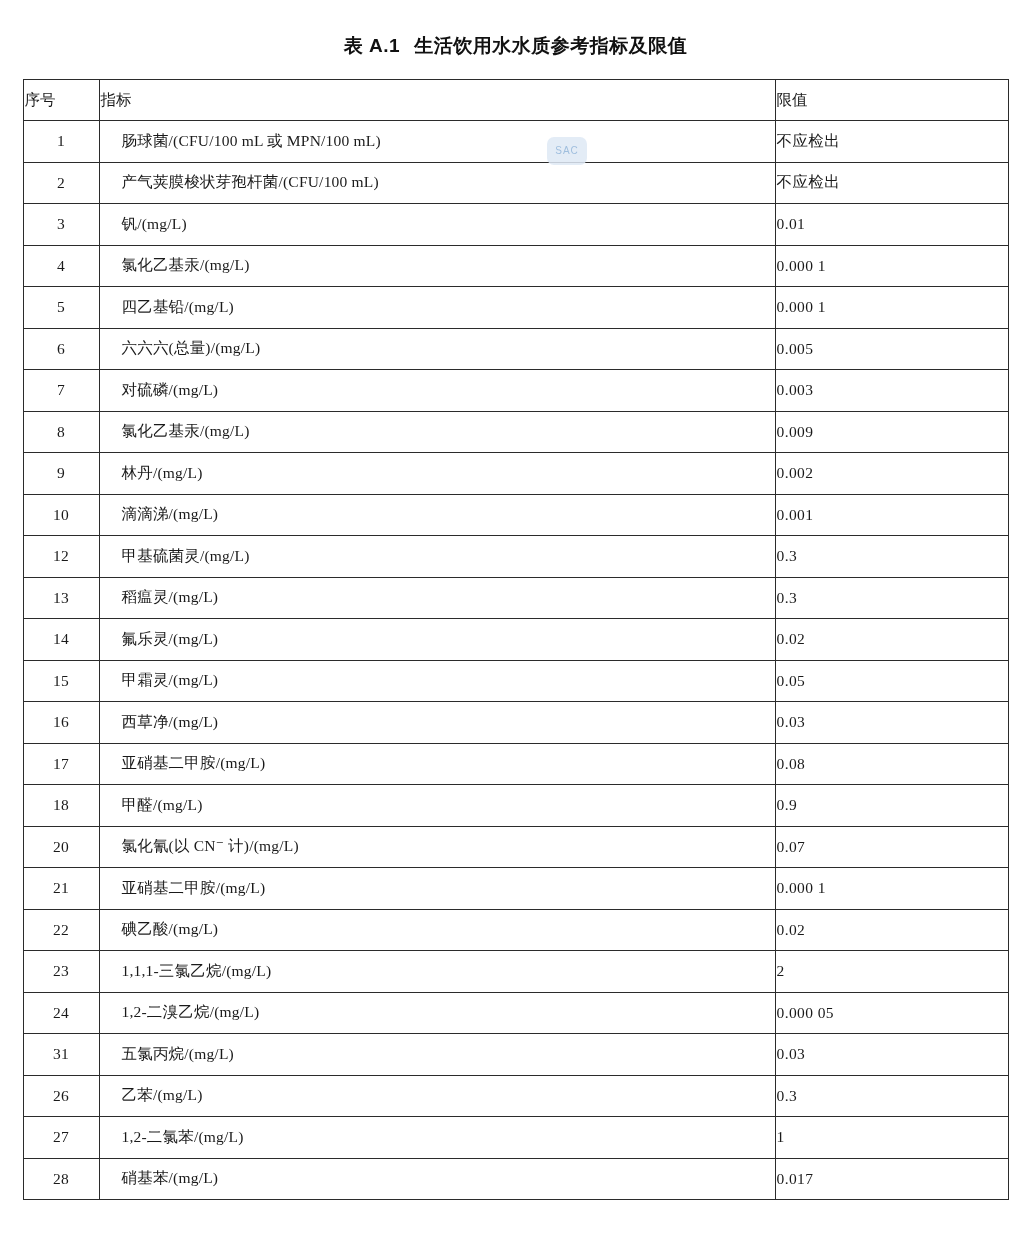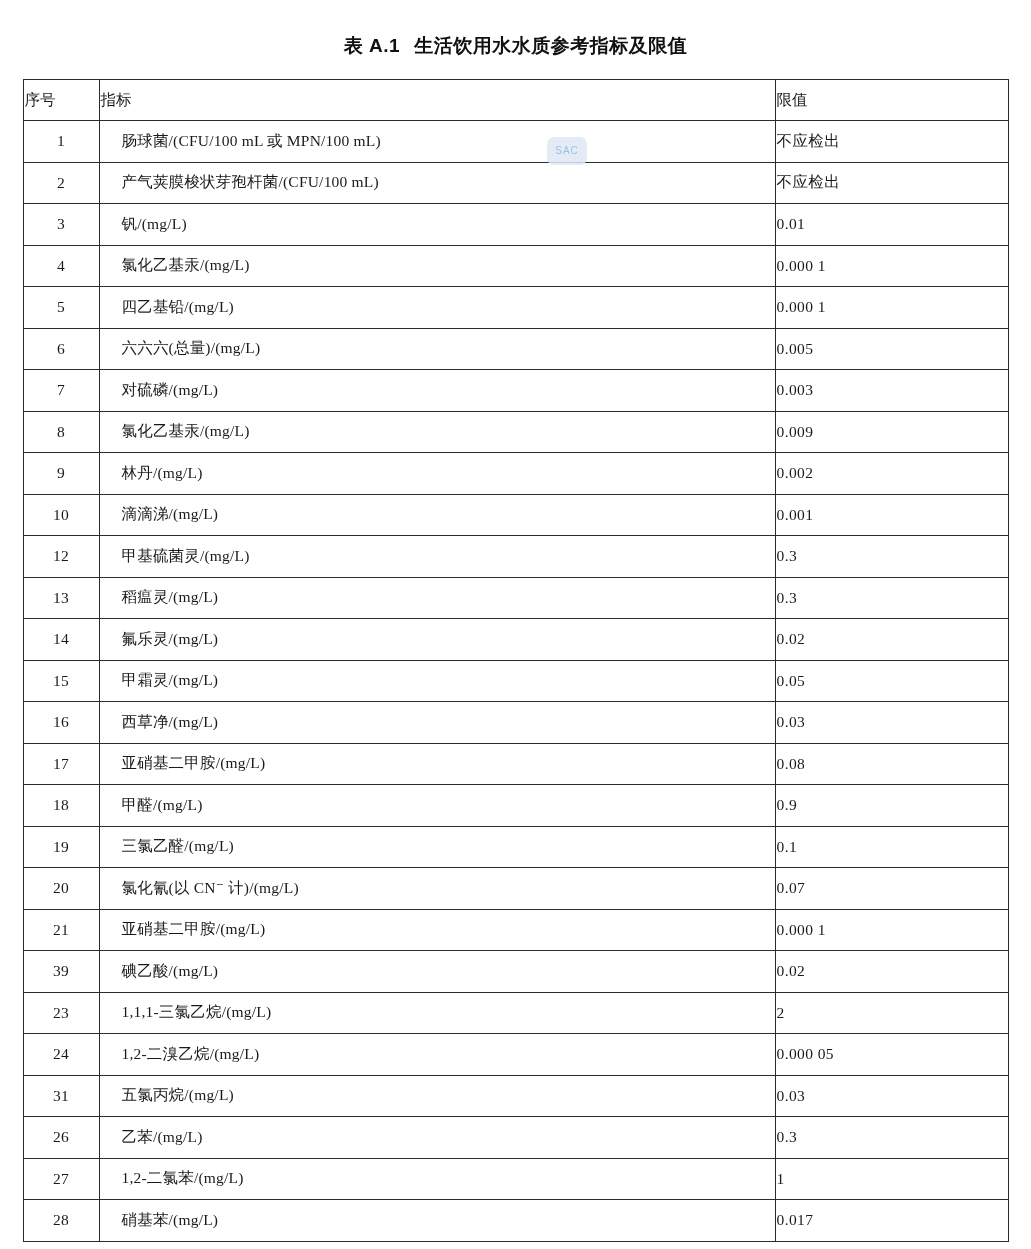--- a/index.html
+++ b/index.html
@@ -193,36 +193,31 @@
           <td class="cell-no">17</td>
           <td class="cell-ind">亚硝基二甲胺/(mg/L)</td>
           <td class="cell-lim">0.08</td>
         </tr>
         <tr>
           <td class="cell-no">18</td>
           <td class="cell-ind">甲醛/(mg/L)</td>
           <td class="cell-lim">0.9</td>
         </tr>
         <tr>
-          <td class="cell-no">19</td>
-          <td class="cell-ind">三氯乙醛/(mg/L)</td>
-          <td class="cell-lim">0.1</td>
-        </tr>
-        <tr>
           <td class="cell-no">20</td>
           <td class="cell-ind">氯化氰(以 CN⁻ 计)/(mg/L)</td>
           <td class="cell-lim">0.07</td>
         </tr>
         <tr>
           <td class="cell-no">21</td>
           <td class="cell-ind">亚硝基二甲胺/(mg/L)</td>
           <td class="cell-lim">0.000 1</td>
         </tr>
         <tr>
-          <td class="cell-no">39</td>
+          <td class="cell-no">22</td>
           <td class="cell-ind">碘乙酸/(mg/L)</td>
           <td class="cell-lim">0.02</td>
         </tr>
         <tr>
           <td class="cell-no">23</td>
           <td class="cell-ind">1,1,1-三氯乙烷/(mg/L)</td>
           <td class="cell-lim">2</td>
         </tr>
         <tr>
           <td class="cell-no">24</td>

